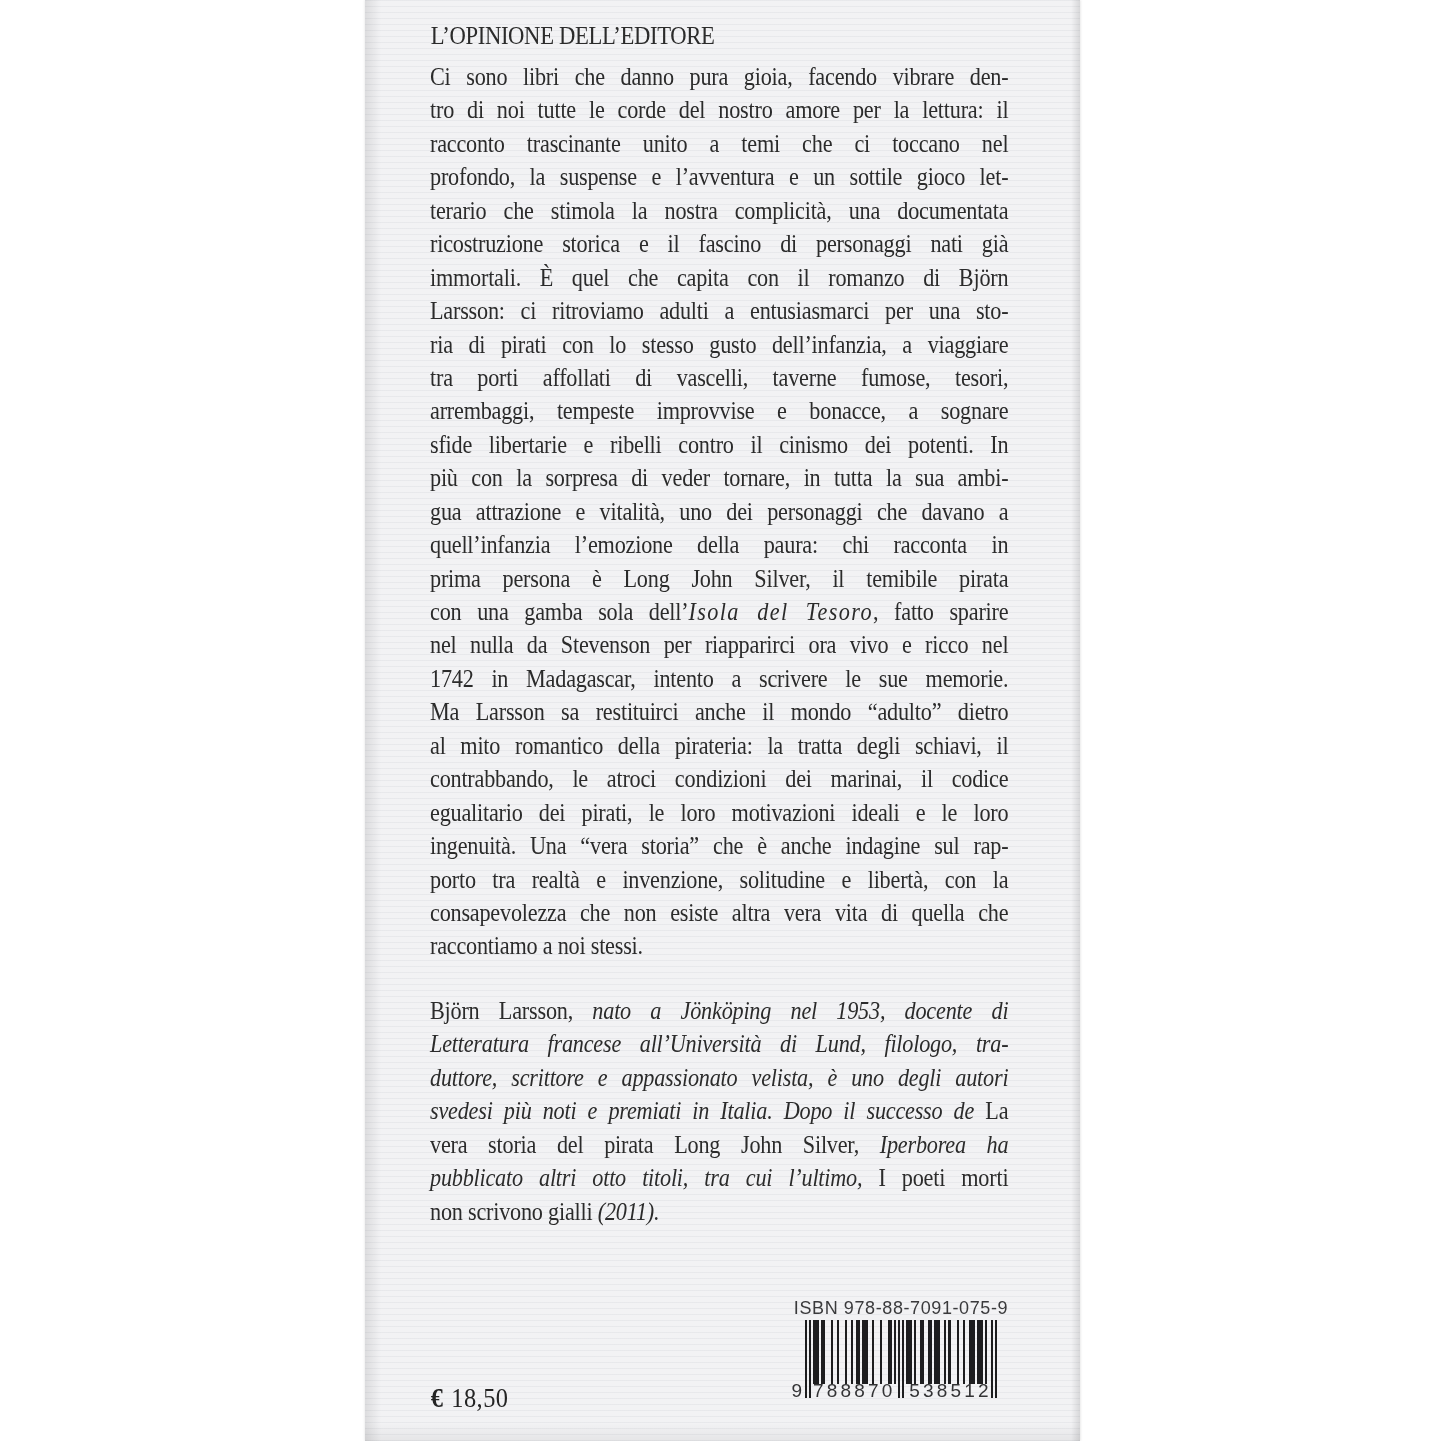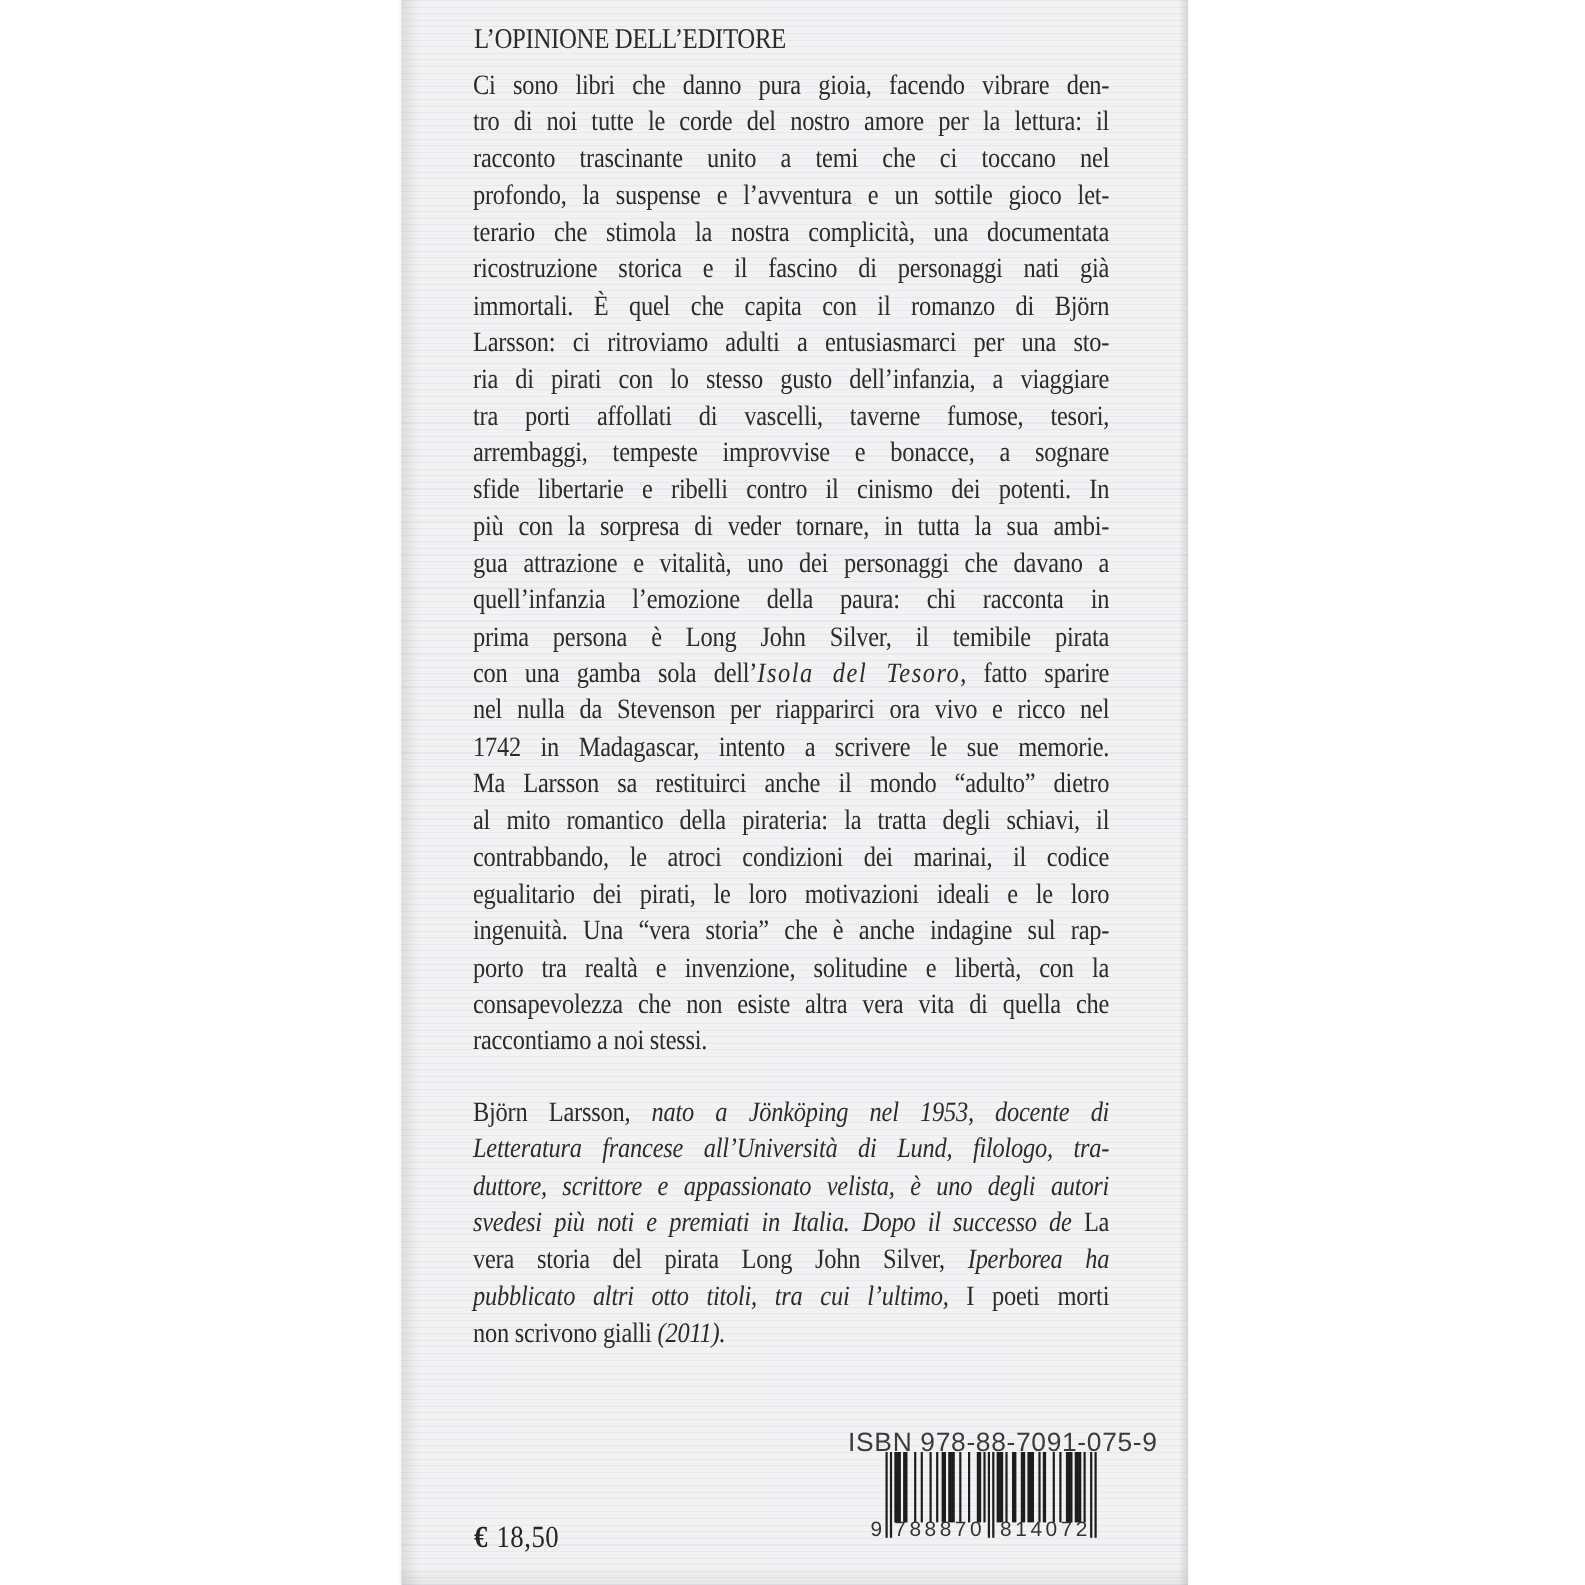--- a/index.html
+++ b/index.html
@@ -54,21 +54,21 @@
     position:absolute;left:1px;top:1382px;
     font-size:28px;letter-spacing:0.5px;white-space:nowrap;color:#242424;
   }
   .price .sym{font-weight:bold;margin-right:9px;}
 
   
   .isbn-label{
     position:absolute;left:406px;top:1298px;width:260px;
     text-align:center;
     font-family:"Liberation Sans","DejaVu Sans",sans-serif;
-    font-size:24px;letter-spacing:0.6px;color:#3a3a3c;
+    font-size:18px;letter-spacing:0.6px;color:#3a3a3c;
     white-space:nowrap;
   }
   .barcode{position:absolute;left:440px;top:1320px;width:192px;height:78px;}
   .bars{position:absolute;left:0;top:0;width:192px;height:78px;}
   .bar{position:absolute;top:0;height:64px;background:var(--bars);}
   .bar.guard{height:78px;}
   .bc-digit,.bc-group{
     position:absolute;top:61px;
     font-family:"Liberation Sans","DejaVu Sans",sans-serif;
     font-size:19px;color:#333335;line-height:19px;white-space:nowrap;
@@ -161,17 +161,17 @@
           <div class="bar" style="left: 151.58px; width: 2.02px;"></div>
           <div class="bar" style="left: 157.64px; width: 2.02px;"></div>
           <div class="bar" style="left: 163.71px; width: 6.06px;"></div>
           <div class="bar" style="left: 171.79px; width: 6.06px;"></div>
           <div class="bar" style="left: 179.87px; width: 2.02px;"></div>
           <div class="bar guard" style="left: 185.94px; width: 2.02px;"></div>
           <div class="bar guard" style="left: 189.98px; width: 2.02px;"></div>
         </div>
       <div class="bc-digit bc-first">9</div>
       <div class="bc-group bc-left">788870</div>
-      <div class="bc-group bc-right">814072</div>
+      <div class="bc-group bc-right">538512</div>
     </div>
 
   </div>
 </div>
 
 </body></html>

